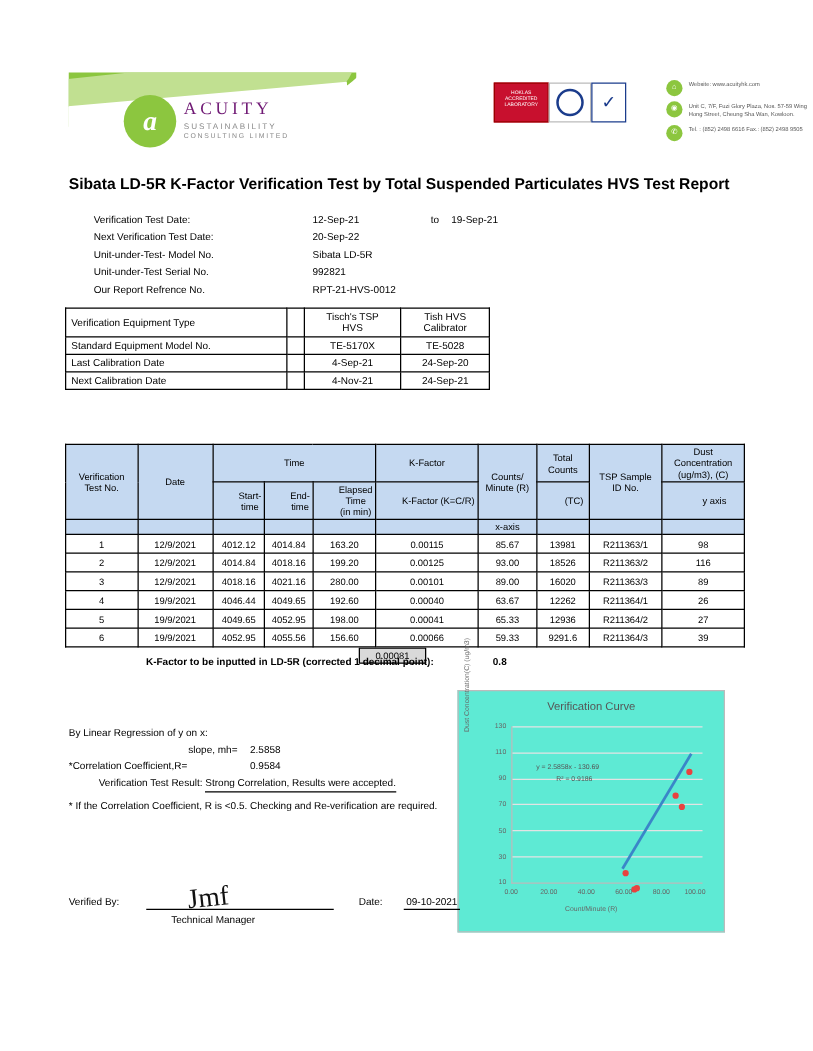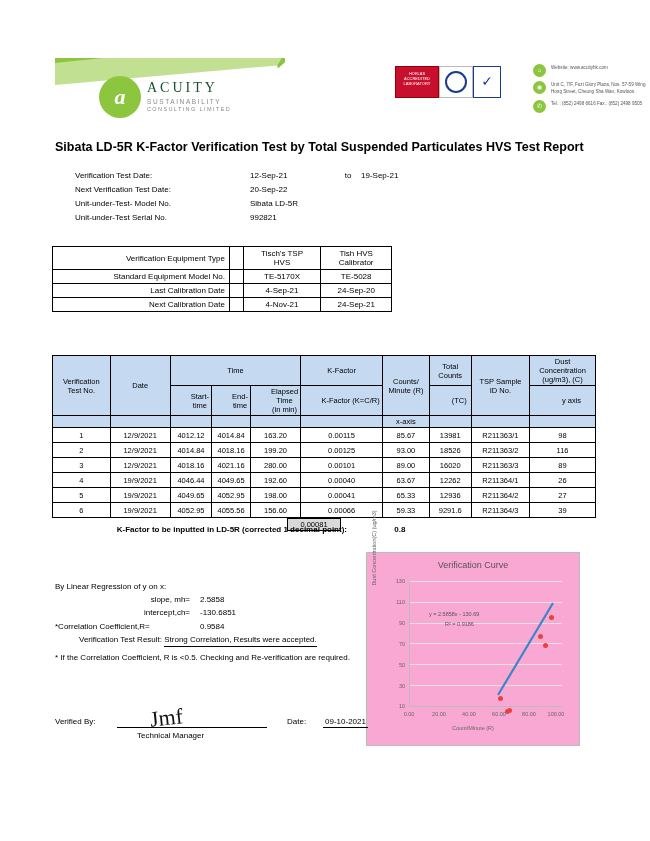--- a/index.html
+++ b/index.html
@@ -15,21 +15,21 @@
   .page{position:absolute;left:0;top:0;width:650px;height:841px;}
 
   
   .header{position:absolute;left:55px;top:58px;width:540px;height:78px;}
   .logo-band{position:absolute;left:0;top:0;width:230px;height:72px;overflow:hidden;}
   .logo-band .swoosh1{position:absolute;left:-10px;top:-22px;width:260px;height:70px;background:#8cc63f;border-radius:0 0 60% 40%/0 0 100% 70%;transform:rotate(-4deg);}
   .logo-band .swoosh2{position:absolute;left:-18px;top:-6px;width:250px;height:62px;background:#c7e29a;border-radius:0 0 55% 45%/0 0 90% 80%;transform:rotate(-6deg);opacity:.9;}
   .logo-band .swoosh3{position:absolute;left:-20px;top:18px;width:245px;height:48px;background:#ffffff;border-radius:0 0 50% 50%/0 0 80% 80%;transform:rotate(-5deg);}
   .logo-circle{position:absolute;left:44px;top:18px;width:42px;height:42px;border-radius:50%;background:#8cc63f;display:flex;align-items:center;justify-content:center;color:#fff;font-size:22px;font-style:italic;font-weight:bold;font-family:"Liberation Serif",serif;}
   .logo-text{position:absolute;left:92px;top:22px;}
-  .logo-text .l1{font-size:14px;letter-spacing:3px;color:#14532d;font-family:"Liberation Serif",serif;}
+  .logo-text .l1{font-size:14px;letter-spacing:3px;color:#701a75;font-family:"Liberation Serif",serif;}
   .logo-text .l2{font-size:6.5px;letter-spacing:1.6px;color:#8a8a8a;margin-top:2px;}
   .logo-text .l3{font-size:5.5px;letter-spacing:1.4px;color:#8a8a8a;margin-top:1px;}
 
   .cert-block{position:absolute;left:340px;top:8px;width:110px;height:34px;}
   .cert-a{position:absolute;left:0;top:0;width:42px;height:30px;background:#c8102e;border:1px solid #900;}
   .cert-a .t{color:#fff;font-size:4px;text-align:center;line-height:1.25;padding-top:4px;}
   .cert-b{position:absolute;left:44px;top:0;width:32px;height:30px;background:#fff;border:1px solid #bbb;}
   .cert-b .circ{width:18px;height:18px;border:2px solid #1b3c8c;border-radius:50%;margin:4px auto 0;}
   .cert-c{position:absolute;left:78px;top:0;width:26px;height:30px;border:1px solid #1b3c8c;background:#fff;}
   .cert-c .chk{color:#1b3c8c;font-size:14px;text-align:center;line-height:28px;}
@@ -47,21 +47,21 @@
   .meta .r{display:flex;height:14px;align-items:center;}
   .meta .k{width:175px;}
   .meta .v{width:85px;}
   .meta .to{width:26px;text-align:center;}
 
   
   .std{position:absolute;left:52px;top:246px;width:340px;border:1px solid #000;border-collapse:collapse;font-size:8px;}
   .std td,.std th{border:1px solid #000;padding:2px 4px;vertical-align:middle;}
   .std .hdr{background:#c5d9f1;font-weight:bold;text-align:left;}
   .std .c{text-align:center;}
-  .std .lbl{width:168px;text-align:right;}
+  .std .lbl{width:168px;}
 
   
   .main{position:absolute;left:52px;top:355px;width:544px;border-collapse:collapse;font-size:7.5px;}
   .main td,.main th{border:1px solid #000;text-align:center;vertical-align:middle;padding:1px 2px;}
   .main thead td{background:#c5d9f1;font-weight:normal;}
   .main .hrow1 td{height:24px;}
   .main .hrow2 td{height:26px;padding-left:20px;}
   .main tbody td{height:12px;}
 
   .kfline{position:absolute;left:52px;top:525px;width:544px;font-size:8px;font-weight:bold;}
@@ -70,21 +70,21 @@
   
   .reg{position:absolute;left:55px;top:536px;width:300px;font-size:8px;line-height:1.65;margin-top:44px;}
   .reg .r{display:flex;}
   .reg .k{width:135px;text-align:right;padding-right:10px;}
   .reg .k.left{text-align:left;}
   .reg .v{width:90px;}
   .reg .res{display:inline-block;border-bottom:1px solid #000;}
   .reg .note{margin-top:4px;}
 
   
-  .chart{position:absolute;left:366px;top:552px;width:212px;height:192px;border:1px solid #bbb;background:#f9a8d4;}
+  .chart{position:absolute;left:366px;top:552px;width:212px;height:192px;border:1px solid #bbb;background:#5eead4;}
   .chart .ttl{text-align:center;font-size:9px;color:#555;margin-top:7px;}
   .plot{position:absolute;left:42px;top:28px;width:152px;height:125px;border-left:1px solid #bbb;border-bottom:1px solid #bbb;}
   .plot .grid{position:absolute;left:0;right:0;height:1px;background:#e3e3e3;}
   .ylab{position:absolute;left:4px;top:50px;transform:rotate(-90deg);transform-origin:left top;font-size:5.5px;color:#666;white-space:nowrap;width:110px;text-align:center;}
   .ytick{position:absolute;left:20px;font-size:5.5px;color:#666;width:18px;text-align:right;}
   .xtick{position:absolute;top:158px;font-size:5.5px;color:#666;width:30px;text-align:center;}
   .xlab{position:absolute;top:172px;left:0;width:212px;text-align:center;font-size:5.5px;color:#666;}
   .pt{position:absolute;width:5px;height:5px;border-radius:50%;background:#e8423f;margin-left:-2.5px;margin-top:-2.5px;}
   .eq{position:absolute;font-size:5.5px;color:#555;}
 
@@ -157,20 +157,24 @@
       <div class="k">Next Verification Test Date:</div>
       <div class="v">20-Sep-22</div>
     </div>
     <div class="r">
       <div class="k">Unit-under-Test- Model No.</div>
       <div class="v">Sibata LD-5R</div>
     </div>
     <div class="r">
       <div class="k">Unit-under-Test Serial No.</div>
       <div class="v">992821</div>
+    </div>
+    <div class="r">
+      <div class="k">Our Report Refrence No.</div>
+      <div class="v">RPT-21-HVS-0012</div>
     </div>
   </div>
 
   <table class="std">
     <tbody>
     <tr>
       <td class="lbl">Verification Equipment Type</td>
       <td class="c"></td>
       <td class="c">
         <div>Tisch's TSP</div>
@@ -326,24 +330,20 @@
     <span style="display:inline-block;margin-left:45px;">0.8</span>
   </div>
 
   <div class="reg">
     <div>By Linear Regression of y on x:</div>
     <div class="r">
       <div class="k">slope, mh=</div>
       <div class="v">2.5858</div>
     </div>
     <div class="r">
-      <div class="k">intercept,ch=</div>
-      <div class="v">-130.6851</div>
-    </div>
-    <div class="r">
       <div class="k left">*Correlation Coefficient,R=</div>
       <div class="v">0.9584</div>
     </div>
     <div style="padding-left:24px;">
       <span>Verification Test Result:</span>
       <span class="res">Strong Correlation, Results were accepted.</span>
     </div>
     <div class="note">* If the Correlation Coefficient, R is &lt;0.5. Checking and Re-verification are required.</div>
   </div>
 

